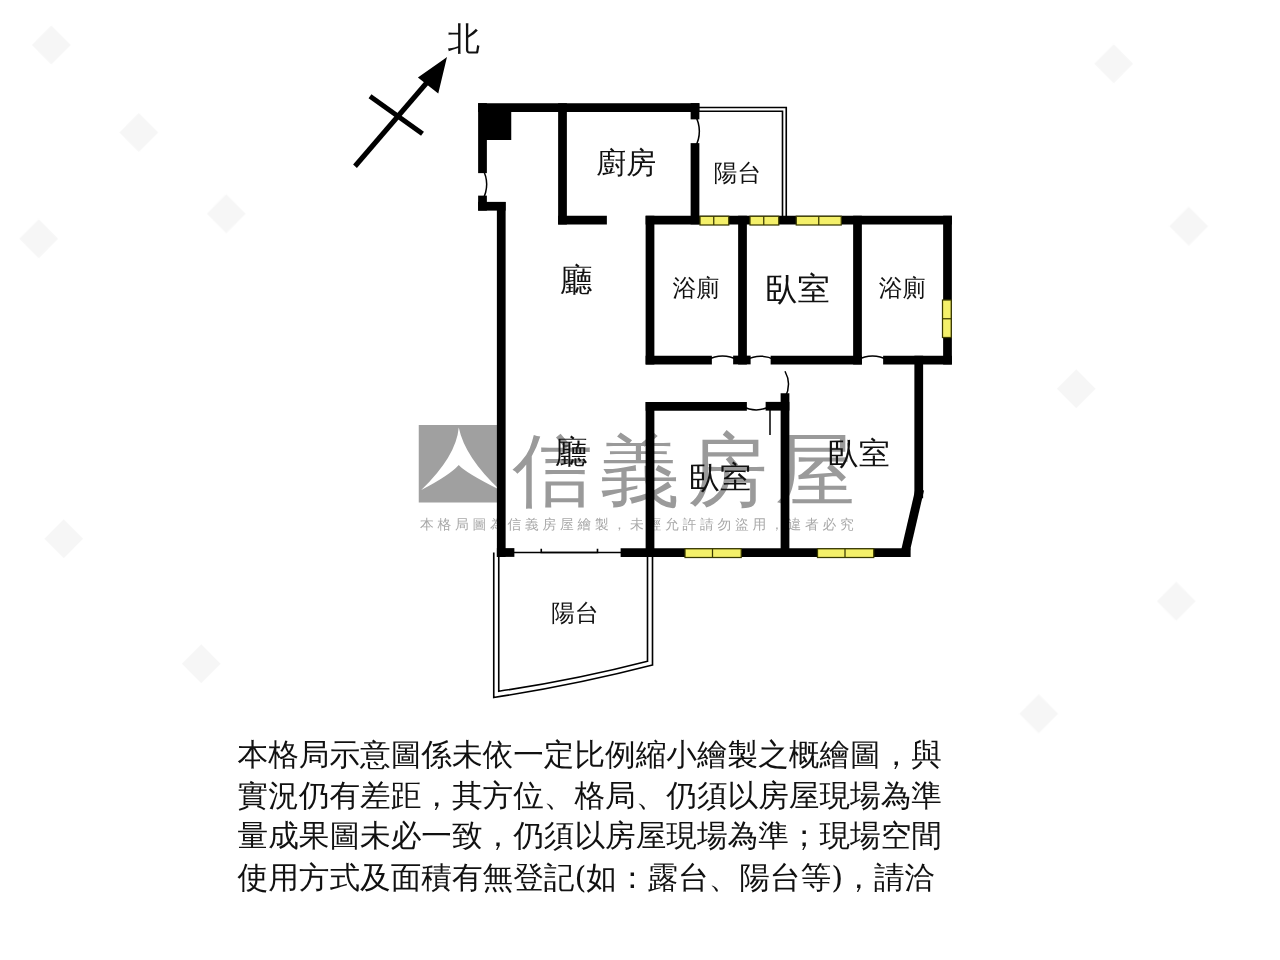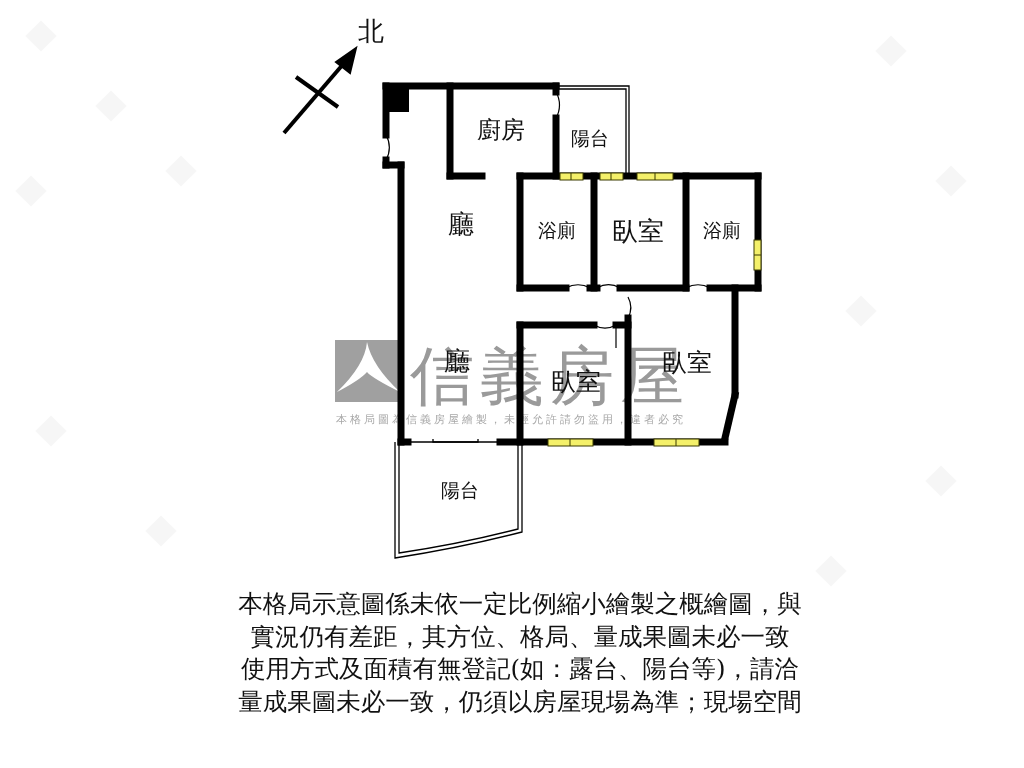--- a/index.html
+++ b/index.html
@@ -4,21 +4,21 @@
 <style>
   html, body { margin:0; padding:0; }
   body { width:1024px; height:768px; background:#ffffff; position:relative; overflow:hidden;
          font-family:"DejaVu Serif","Liberation Serif",serif; }
   #plan { position:absolute; left:0; top:0; width:1024px; height:768px; }
   .room-label { font-family:"DejaVu Serif","Liberation Serif",serif; fill:#111; }
   .wm-text { font-family:"DejaVu Sans","Liberation Sans",sans-serif; fill:#9a9a9a; }
   .wm-sub { font-family:"DejaVu Sans","Liberation Sans",sans-serif; fill:#a8a8a8; letter-spacing:3px; }
   #disclaimer { position:absolute; left:190px; top:588px; width:660px;
                 font-family:"DejaVu Serif","Liberation Serif",serif; font-size:24.5px; line-height:32.5px;
-                color:#111;text-align:center; }
+                color:#111; }
   #disclaimer div { white-space:nowrap; }
 </style>
 </head>
 <body>
 
 <svg id="plan" viewBox="0 0 1024 768" xmlns="http://www.w3.org/2000/svg">
 
   <g fill="#f3f3f3" opacity="0.7">
     <rect x="30" y="25" width="22" height="22" transform="rotate(45 41 36)"></rect>
     <rect x="100" y="95" width="22" height="22" transform="rotate(45 111 106)"></rect>
@@ -129,16 +129,16 @@
   <text class="room-label" x="612" y="240" font-size="26">臥室</text>
   <text class="room-label" x="703" y="237" font-size="19">浴廁</text>
   <text class="room-label" x="444" y="370" font-size="26">廳</text>
   <text class="room-label" x="551" y="390" font-size="25">臥室</text>
   <text class="room-label" x="662" y="371" font-size="25">臥室</text>
   <text class="room-label" x="441" y="497" font-size="19">陽台</text>
 </svg>
 
 <div id="disclaimer">
   <div>本格局示意圖係未依一定比例縮小繪製之概繪圖，與</div>
-  <div>實況仍有差距，其方位、格局、量成果圖未必一致</div>
+  <div>實況仍有差距，其方位、格局、仍須以房屋現場為準</div>
+  <div>量成果圖未必一致，仍須以房屋現場為準；現場空間</div>
   <div>使用方式及面積有無登記(如：露台、陽台等)，請洽</div>
-  <div>量成果圖未必一致，仍須以房屋現場為準；現場空間</div>
 </div>
 
 </body></html>

